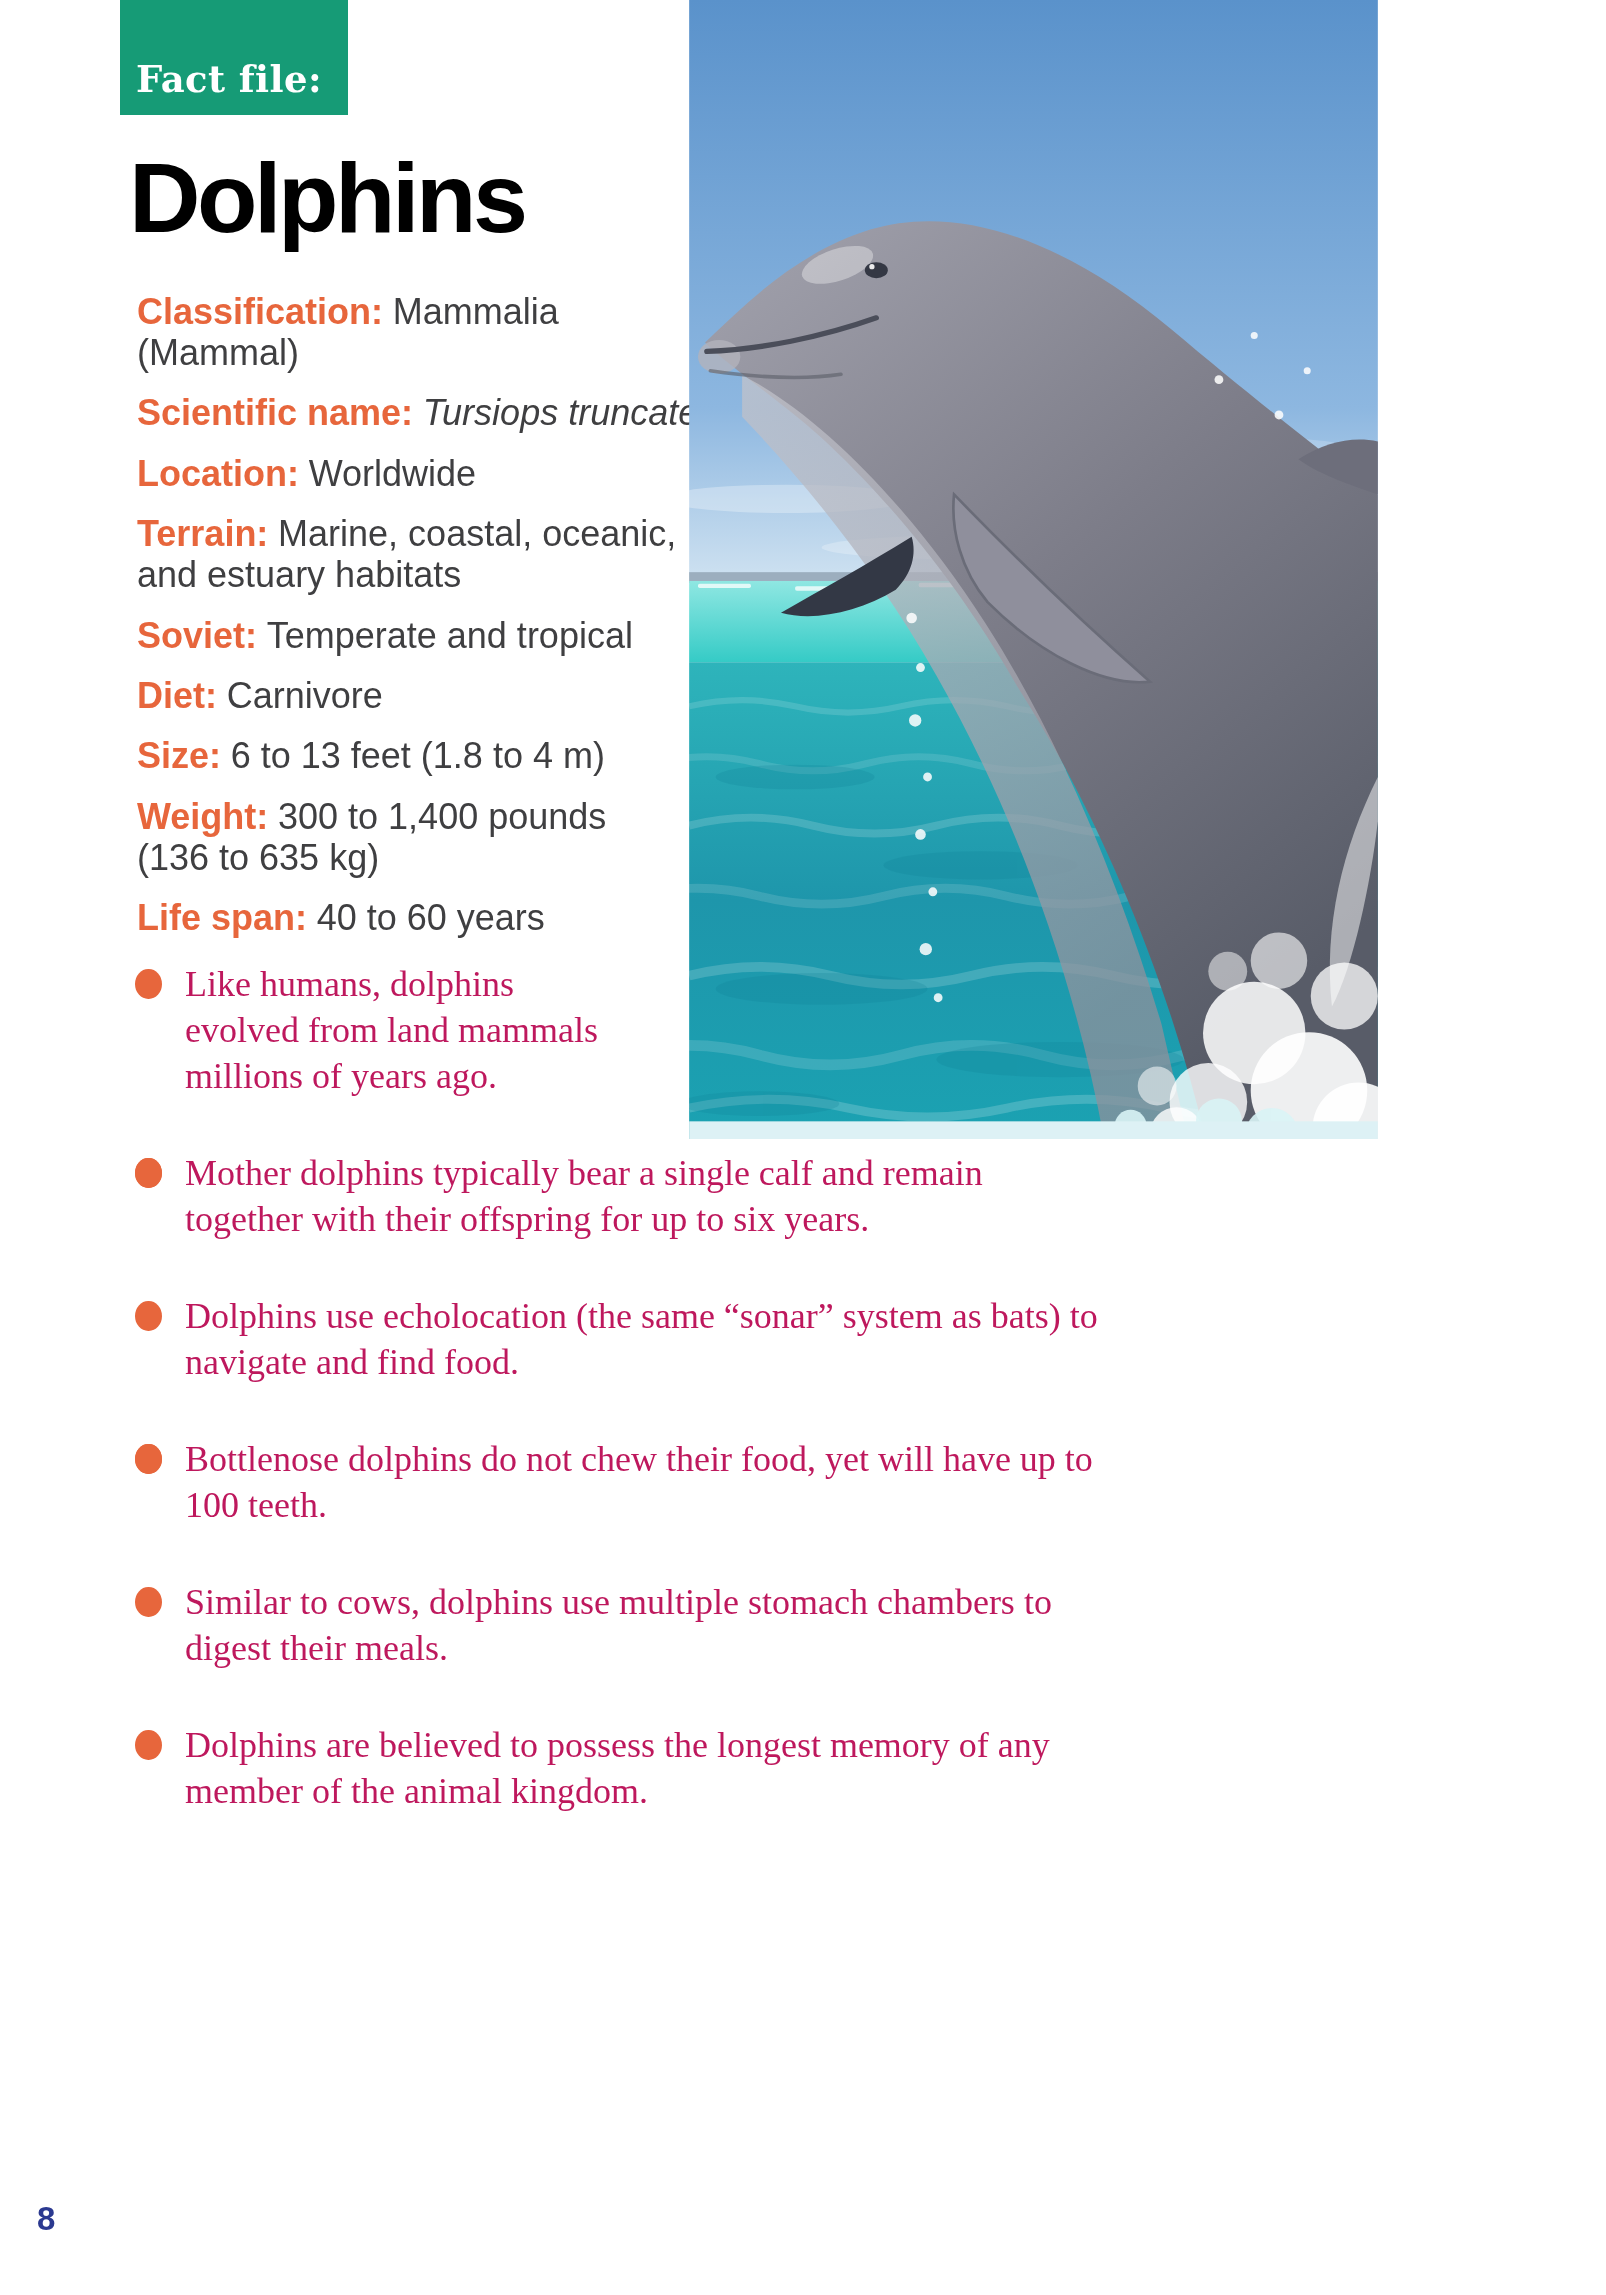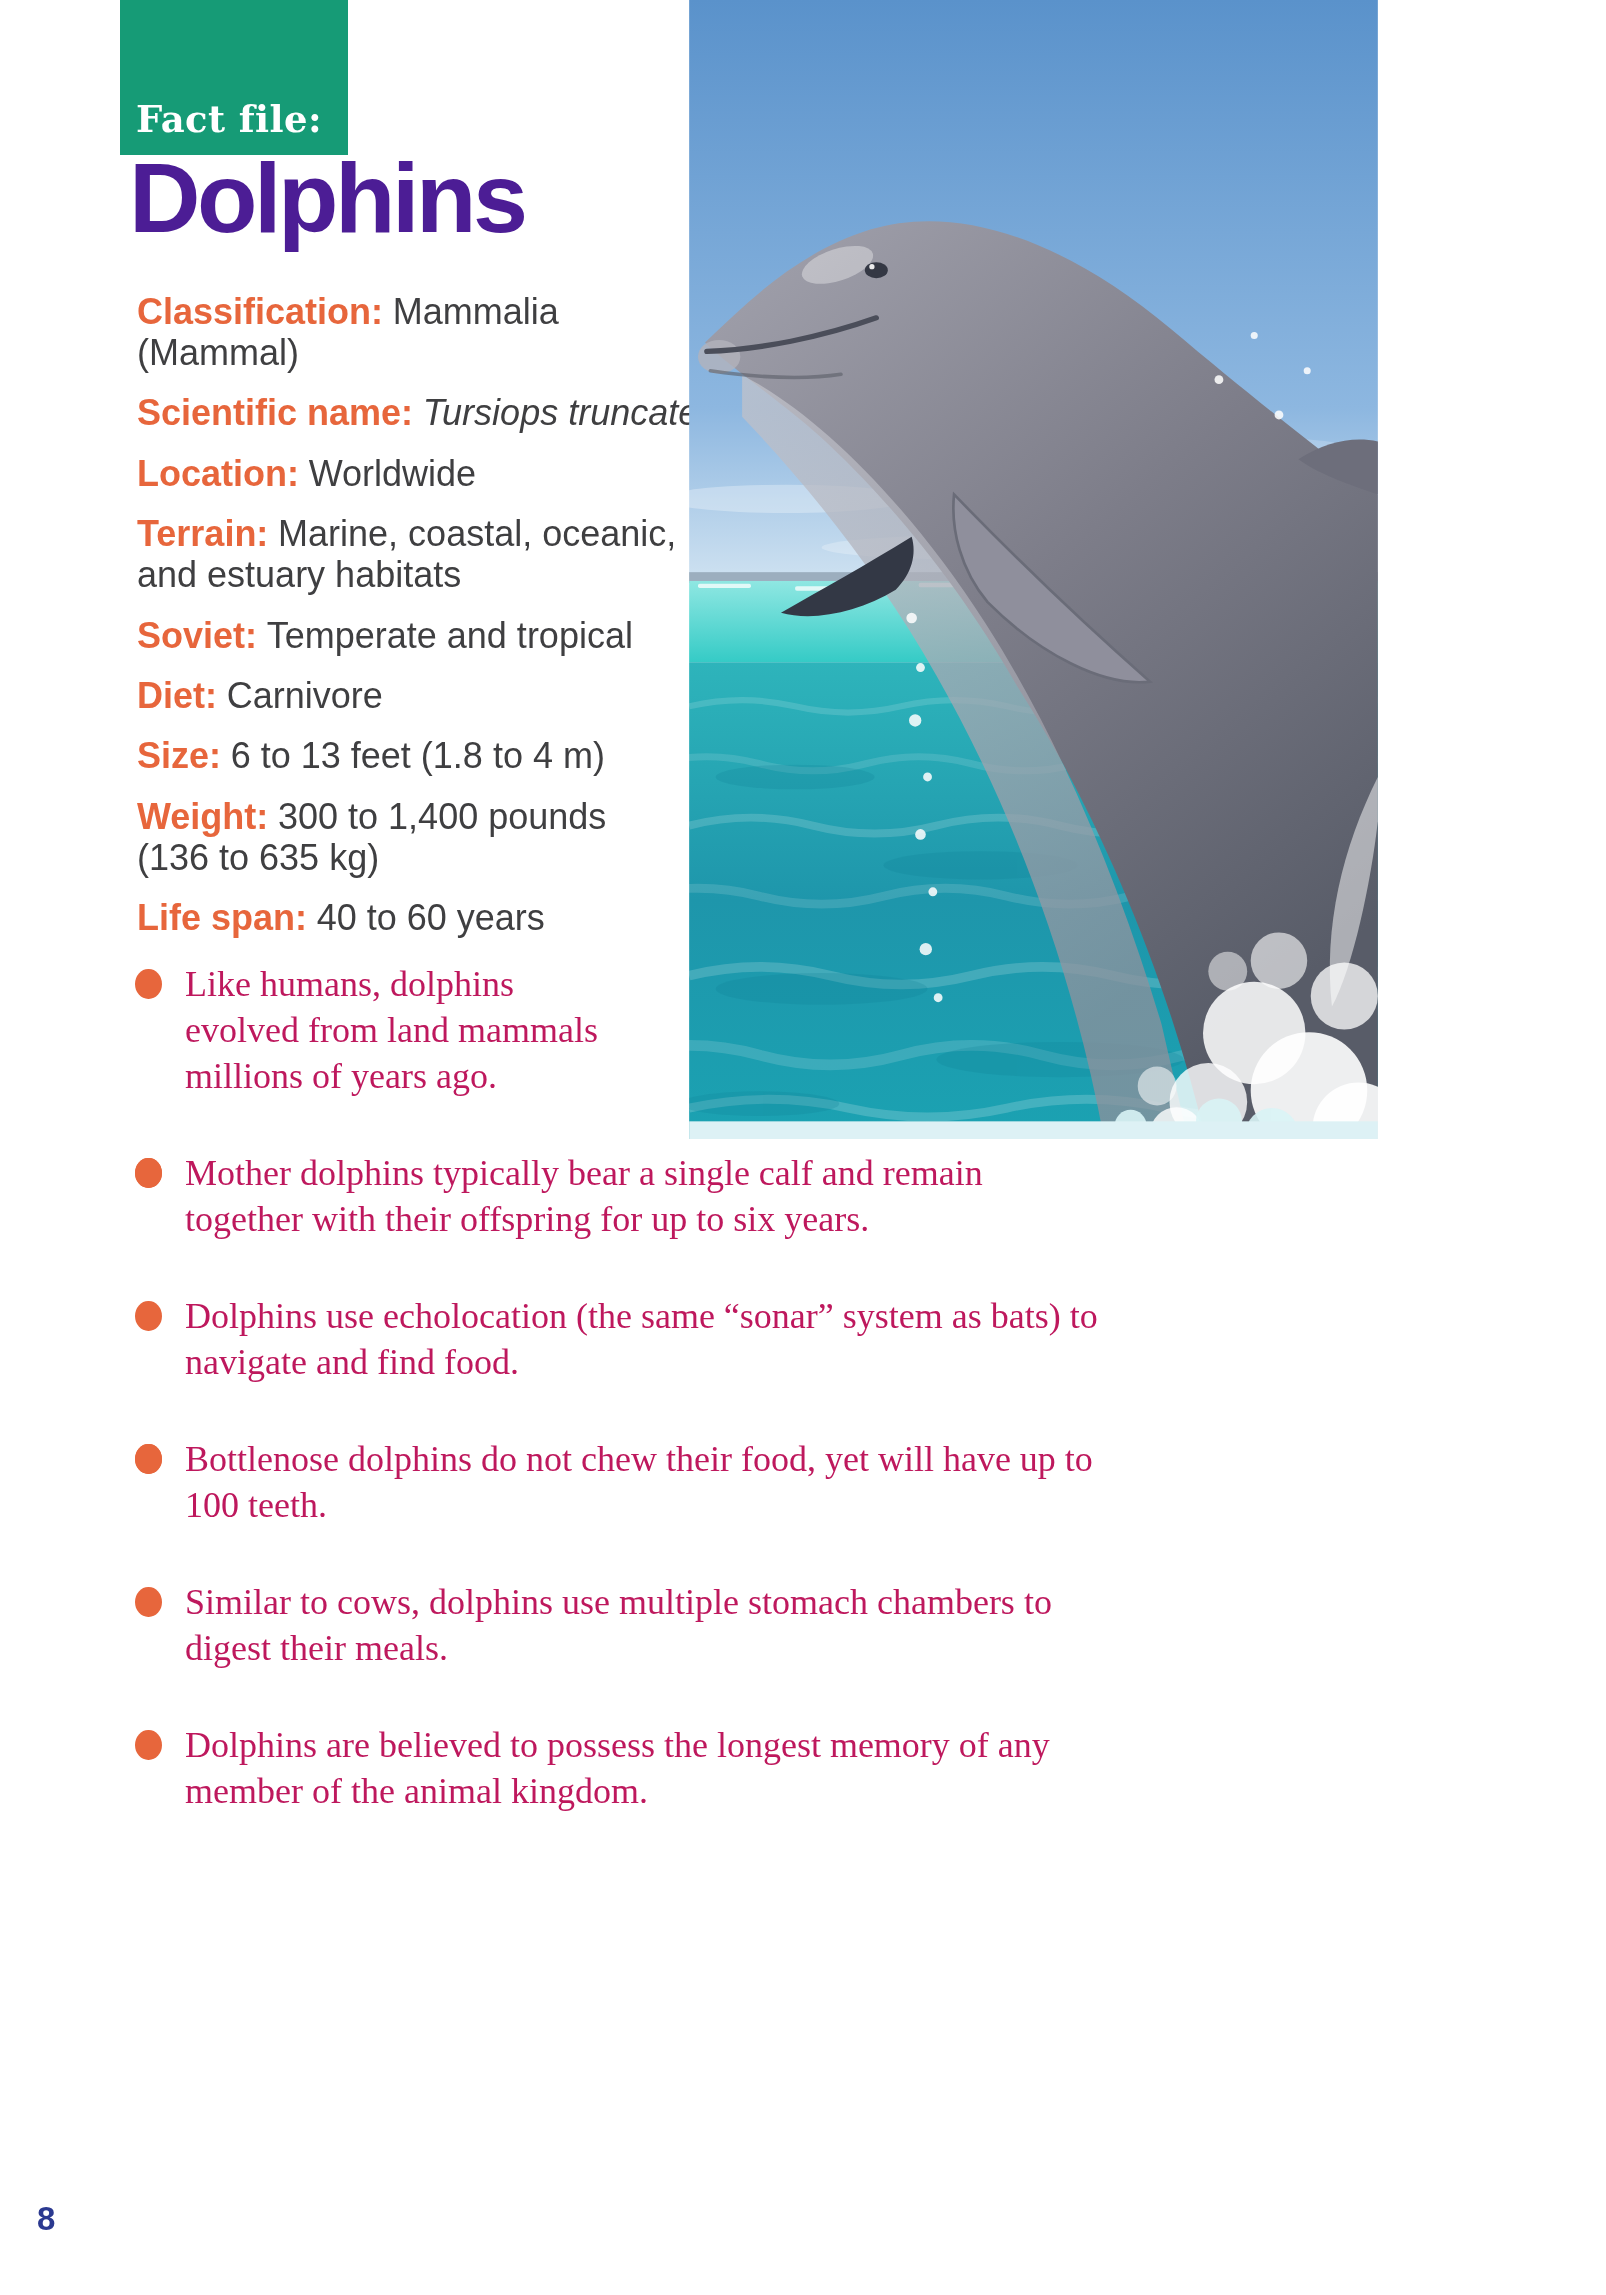--- a/index.html
+++ b/index.html
@@ -8,41 +8,41 @@
     width:1607px;
     height:2295px;
     background:#ffffff;
     overflow:hidden;
     font-family:"Liberation Sans", sans-serif;
   }
   
   .badge{
     position:absolute;
     left:120px; top:0;
-    width:228px; height:155px;
+    width:228px; height:115px;
     background:#169B76;
     display:flex;
     align-items:flex-end;
   }
   .badge-label{
     font-family:"DejaVu Serif", serif;
     font-weight:bold;
     font-size:37px;
     color:#ffffff;
     padding:0 0 14px 16px;
     letter-spacing:0.4px;
   }
   
   .page-title{
     position:absolute;
     left:129px; top:141px;
     font-size:99px;
     font-weight:bold;
     letter-spacing:-3.5px;
-    color:#4c1d95;
+    color:#000000;
   }
   
   .facts{
     position:absolute;
     left:137px; top:291px;
     width:618px;
   }
   .fact{
     font-size:36px;
     line-height:41px;

